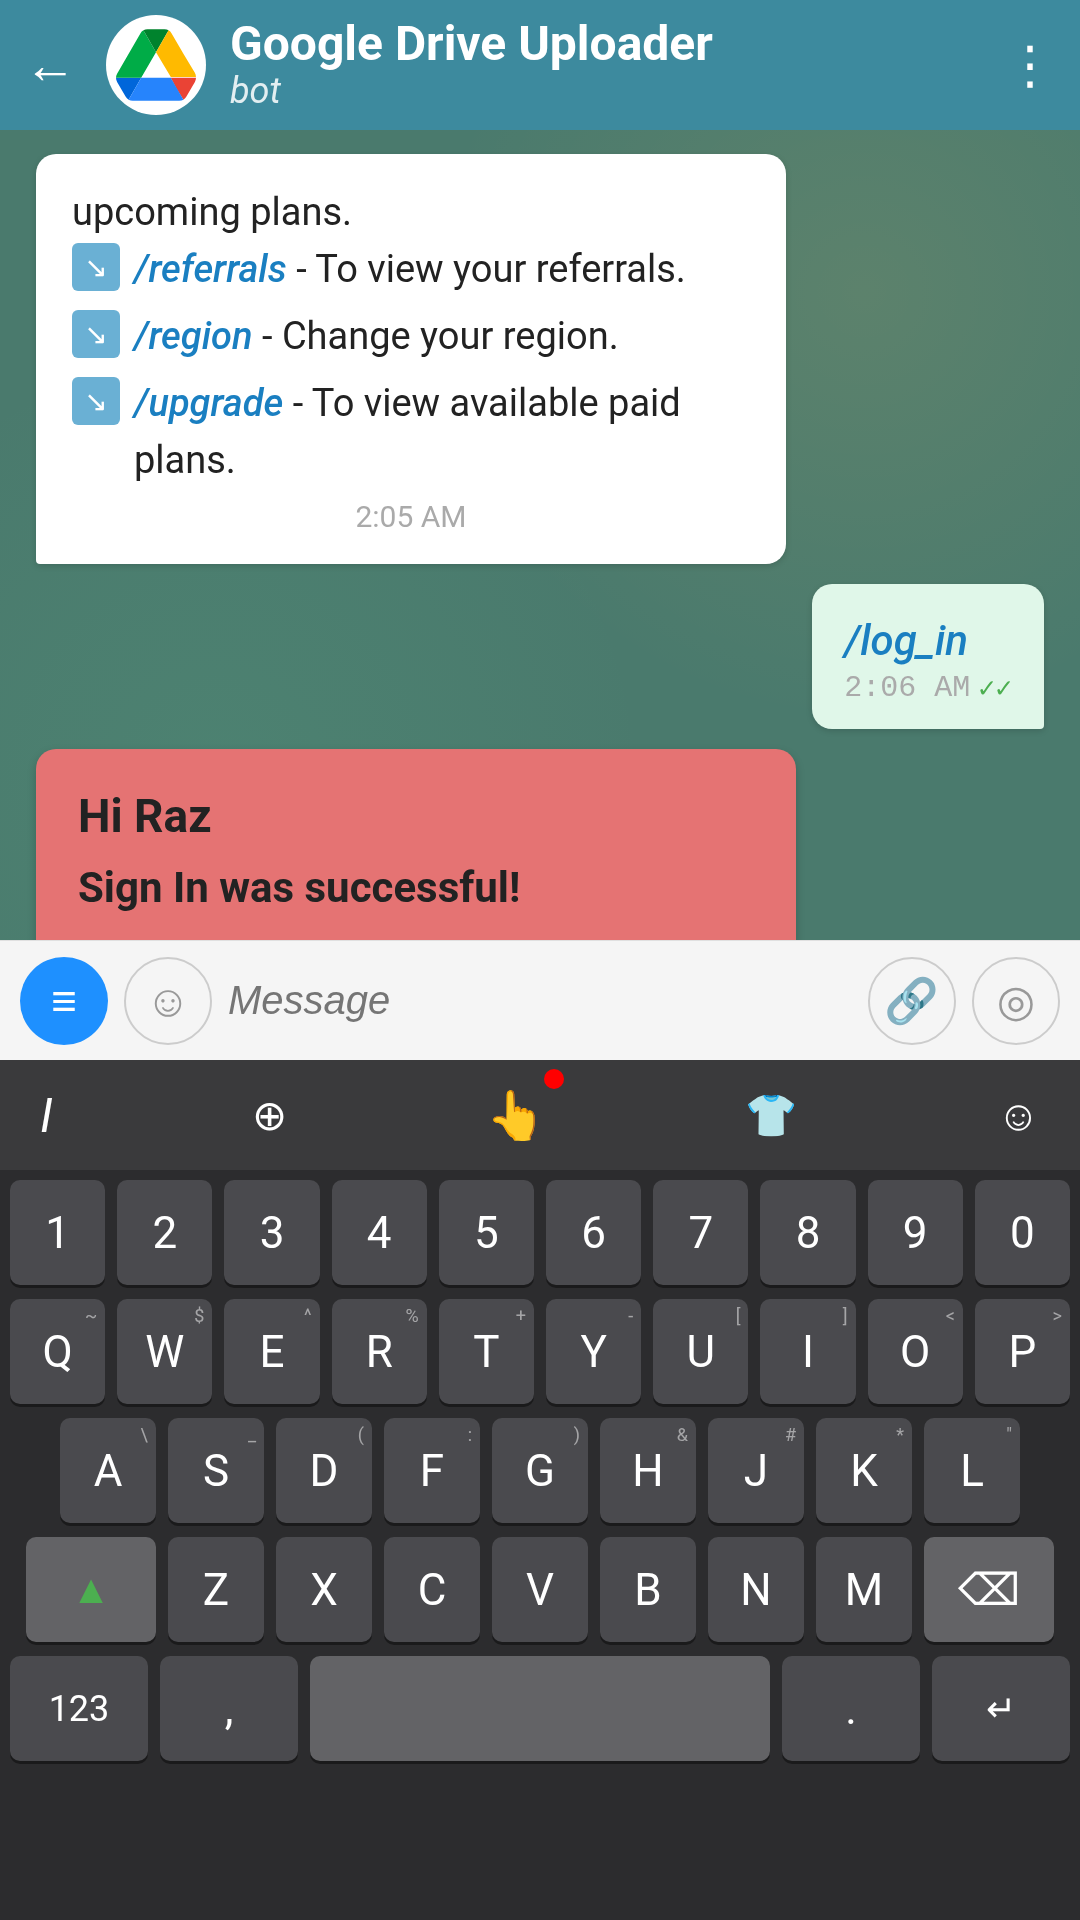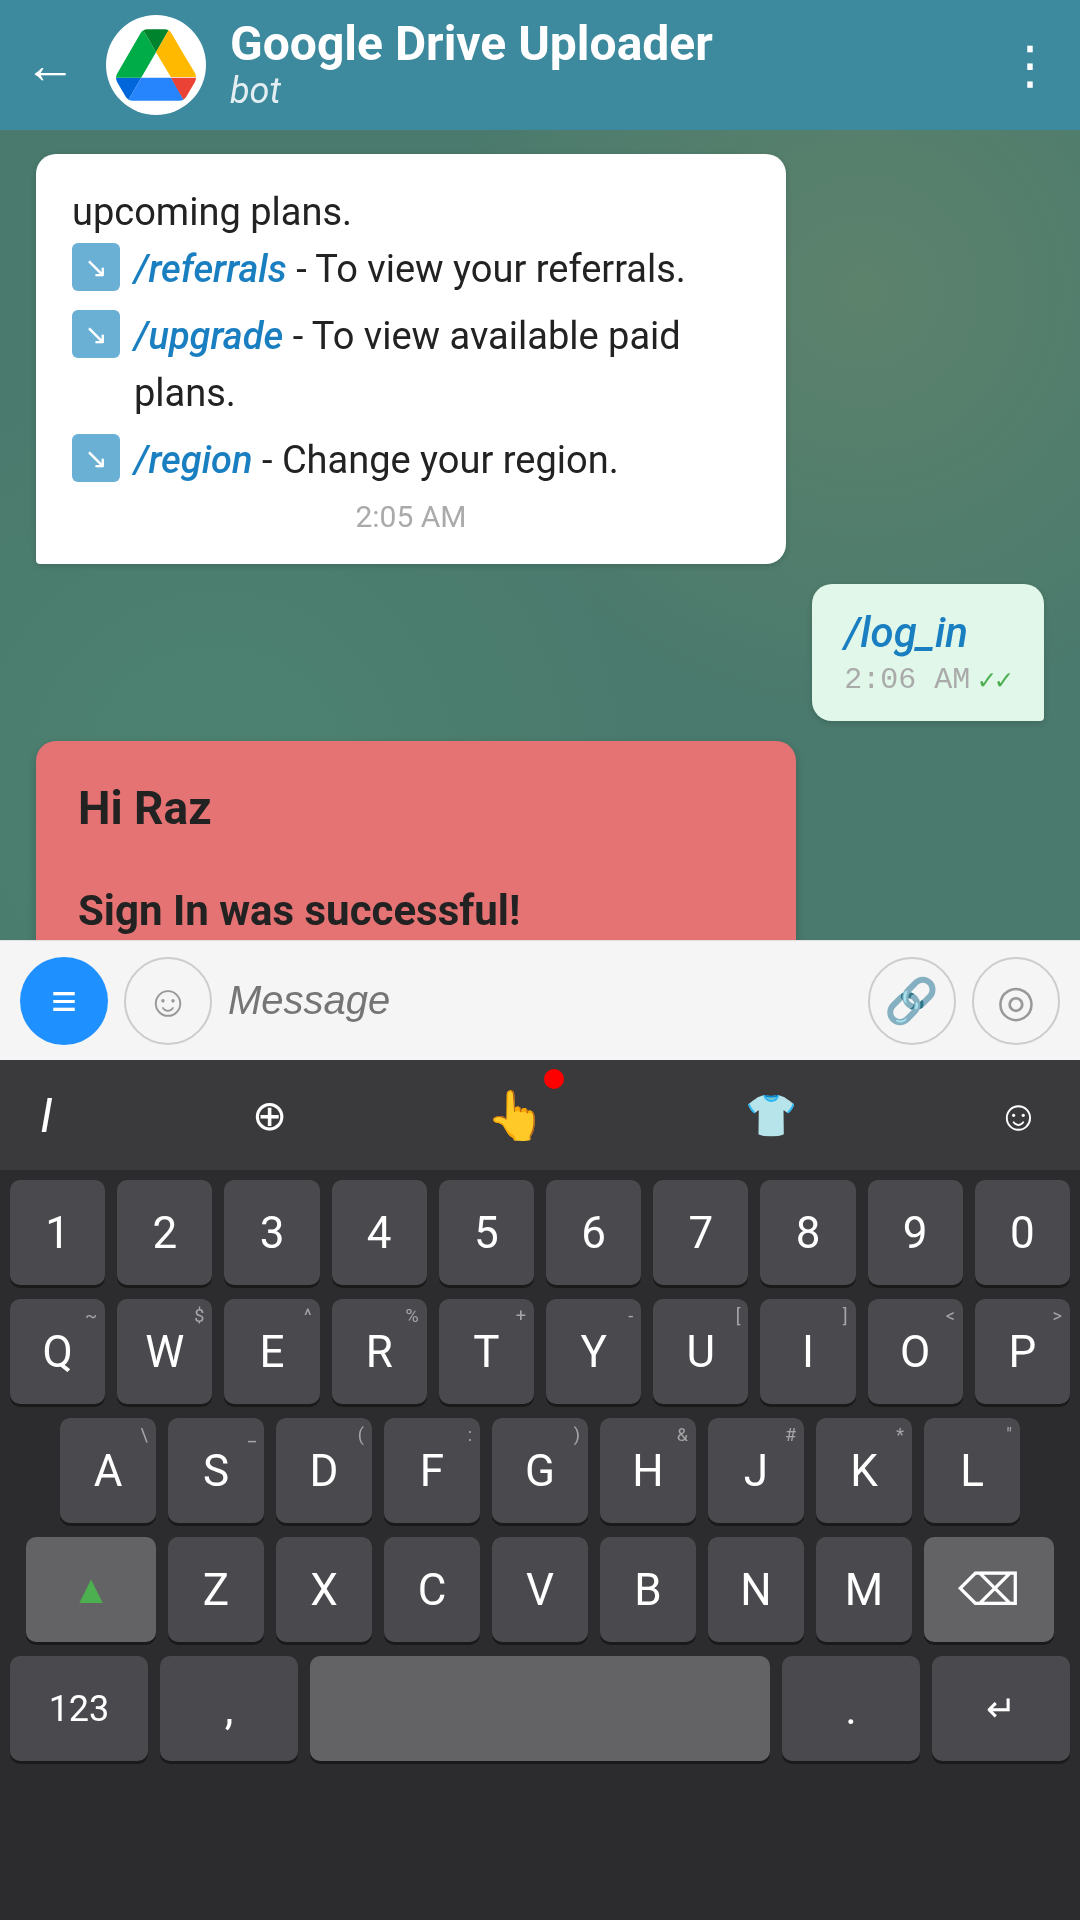--- a/index.html
+++ b/index.html
@@ -155,20 +155,21 @@
     .user-bubble-content {
       display: flex;
       align-items: center;
       gap: 16px;
     }
     .user-bubble-text {
       font-size: 42px;
       color: #1a7fc1;
       font-style: italic;
       font-weight: 500;
+      margin-top: 8px;
     }
     .user-timestamp {
       font-size: 30px;
       color: #aaa;
       text-align: right;
       margin-top: 6px;
       display: flex;
       align-items: center;
       justify-content: flex-end;
       gap: 8px;
@@ -196,21 +197,21 @@
       width: 30px;
       height: 30px;
       background: #c0392b;
       border-radius: 0 0 20px 0;
       z-index: -1;
     }
     .success-title {
       font-size: 46px;
       font-weight: bold;
       color: #222;
-      margin-bottom: 44px;
+      margin-bottom: 13px;
     }
     .success-body {
       font-size: 42px;
       color: #222;
       font-weight: bold;
       line-height: 1.5;
     }
 
     
     .message-bar {
@@ -376,29 +377,29 @@
     <div class="bot-bubble-row">
       <span class="cmd-icon"></span>
       <span class="bot-bubble-text">
         <span class="command-link">/referrals</span>
         <span> - To view your referrals.</span>
       </span>
     </div>
     <div class="bot-bubble-row">
       <span class="cmd-icon"></span>
       <span class="bot-bubble-text">
-        <span class="command-link">/upgrade</span>
-        <span> - To view available paid plans.</span>
+        <span class="command-link">/region</span>
+        <span> - Change your region.</span>
       </span>
     </div>
     <div class="bot-bubble-row">
       <span class="cmd-icon"></span>
       <span class="bot-bubble-text">
-        <span class="command-link">/region</span>
-        <span> - Change your region.</span>
+        <span class="command-link">/upgrade</span>
+        <span> - To view available paid plans.</span>
       </span>
     </div>
     <div class="timestamp">2:05 AM</div>
   </div>
 
   <div class="user-bubble-wrap">
     <div class="user-bubble">
       <div class="user-bubble-content">
         <span class="user-bubble-text">/log_in</span>
       </div>

